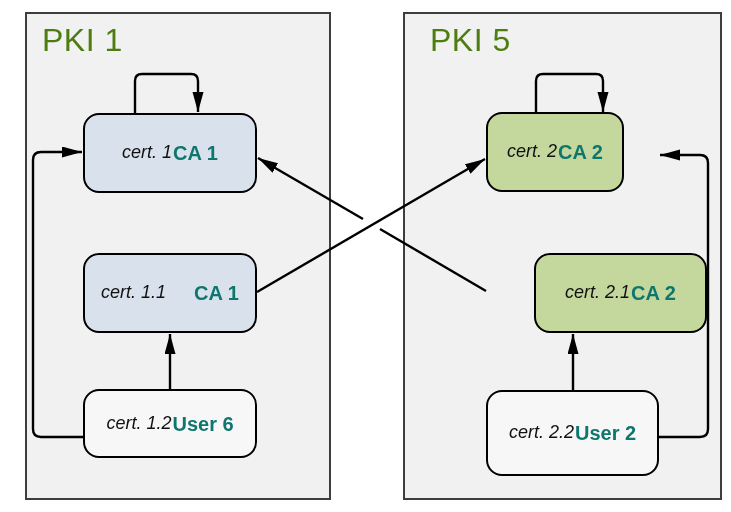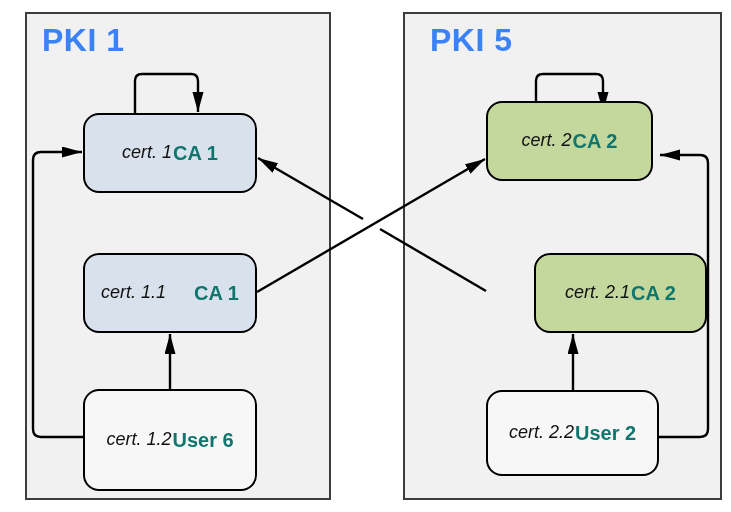--- a/index.html
+++ b/index.html
@@ -16,24 +16,24 @@
     overflow: hidden;
   }
   .pki-box {
     position: absolute;
     box-sizing: border-box;
     background: var(--color-container_fill, #f1f1f2);
     border: 2px solid var(--color-container_stroke, #3d3d3d);
   }
   .pki-title {
     position: absolute;
-    font-weight: bold;
+    font-weight: normal;
     font-size: 32px;
     line-height: 1;
-    color: #3b82f6;
+    color: #4d7c0f;
     letter-spacing: 0.5px;
     white-space: nowrap;
   }
   svg.arrows {
     position: absolute;
     left: 0;
     top: 0;
     pointer-events: none;
   }
   svg.arrows path {
@@ -109,26 +109,26 @@
   <div class="node blue" style="left:83px; top:113px; width:174px; height:80px;">
     <div class="cert">cert. 1</div>
     <div class="entity">CA 1</div>
   </div>
 
   <div class="node blue" style="left:83px; top:253px; width:174px; height:80px;gap:28px;">
     <div class="cert">cert. 1.1</div>
     <div class="entity">CA 1</div>
   </div>
 
-  <div class="node user" style="left:83px; top:389px; width:174px; height:102px;text-align:center;">
+  <div class="node user" style="left:83px; top:389px; width:174px; height:69px;text-align:center;">
     <div class="cert">cert. 1.2</div>
     <div class="entity">User 6</div>
   </div>
 
-  <div class="node green" style="left:486px; top:101px; width:167px; height:80px;text-align:right;">
+  <div class="node green" style="left:486px; top:112px; width:138px; height:80px;text-align:right;">
     <div class="cert">cert. 2</div>
     <div class="entity">CA 2</div>
   </div>
 
   <div class="node green" style="left:486px; top:253px; width:173px; height:80px;margin-left:48px;">
     <div class="cert">cert. 2.1</div>
     <div class="entity">CA 2</div>
   </div>
 
   <div class="node user" style="left:486px; top:390px; width:173px; height:86px;">

